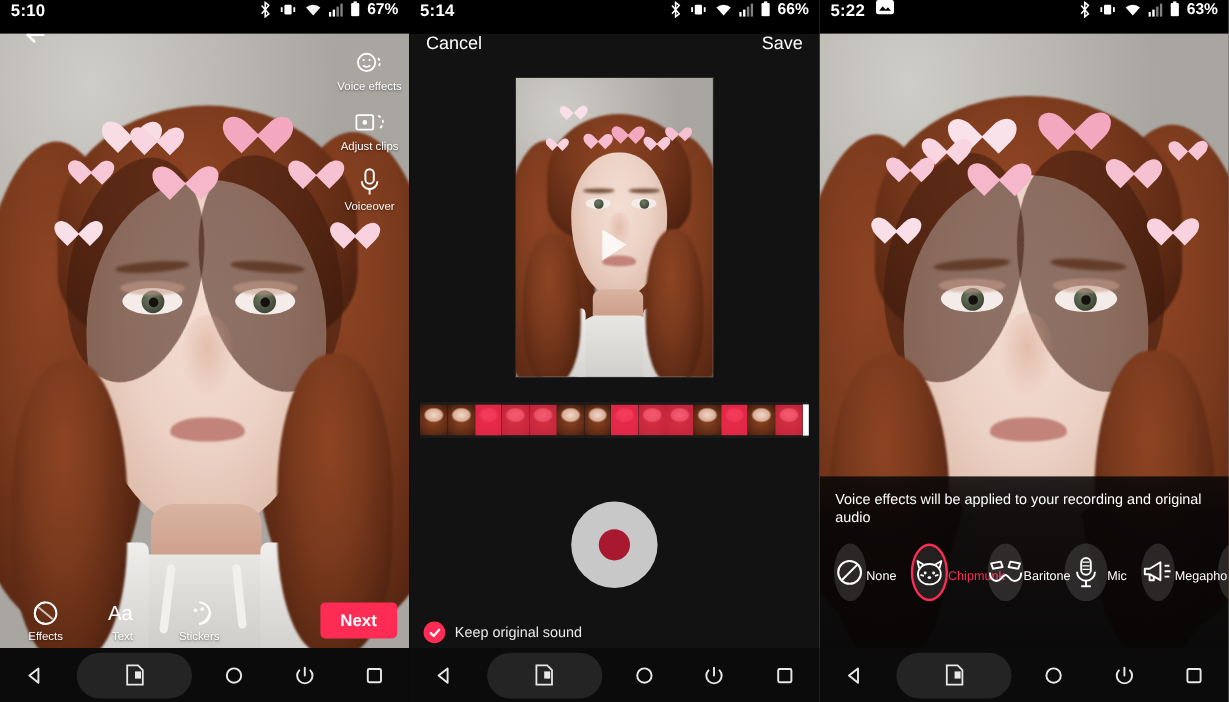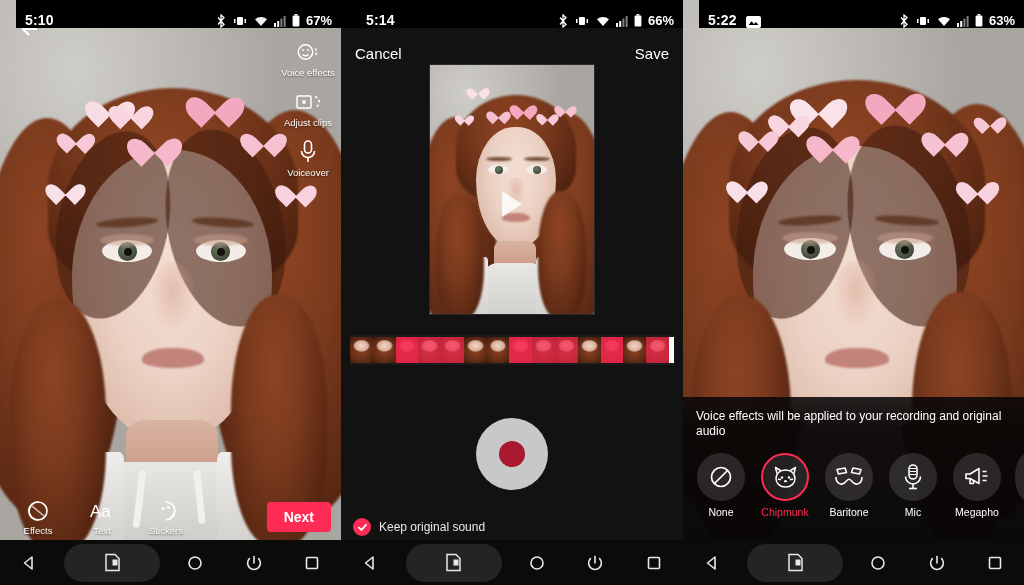--- a/index.html
+++ b/index.html
@@ -7,21 +7,21 @@
     width:1024px; height:585px; background:#000; overflow:hidden;
     font-family:"Liberation Sans", sans-serif;
   }
   .screens{ display:flex; width:1024px; height:585px; background:#000; }
   .panel{ position:relative; width:341px; height:585px; background:#000; overflow:hidden; flex:0 0 auto; }
   .panel.mid{ width:342px; }
 
   
   .statusbar{
     position:relative; height:28px; background:#000; color:#fff;
-    display:flex; align-items:flex-end; padding:0 9px; z-index:40;margin-left:16px;
+    display:flex; align-items:flex-start; padding:0 9px; z-index:40;
   }
   .sb-time{ font-size:14px; font-weight:bold; letter-spacing:.2px; }
   .sb-shot{ margin-left:9px; display:inline-block; }
   .sb-right{ margin-left:auto; display:flex; align-items:center; gap:6px; }
   .sb-pct{ font-size:13px; font-weight:bold; }
 
   
   .photo{ position:absolute; inset:0; overflow:hidden; }
   .bgwall{
     position:absolute; inset:0;
@@ -83,21 +83,21 @@
   .bb-ico{ width:26px; height:26px; display:flex; align-items:center; justify-content:center; }
   .bb-lab{ font-size:9.5px; color:#fff; margin-top:1px; text-shadow:0 1px 2px rgba(0,0,0,.55); }
   .nextbtn{
     margin-left:auto; margin-right:4px; background:#FE2C55; color:#fff;
     font-size:14px; font-weight:bold; padding:7px 17px; border-radius:4px;
     border:none; font-family:"Liberation Sans", sans-serif;
   }
 
   
   .editor{ position:absolute; left:0; right:0; top:28px; bottom:45px; background:#121212; }
-  .ed-top{ height:34px; display:flex; align-items:flex-end; justify-content:space-between; padding:0 14px; }
+  .ed-top{ height:34px; display:flex; align-items:flex-start; justify-content:space-between; padding:0 14px; }
   .ed-top span{ color:#fff; font-size:15px; }
   .preview-wrap{
     position:absolute; left:50%; transform:translateX(-50%); top:36px;
     width:166px; height:251px; background:#000; border:1px solid #2a2a2a; overflow:hidden;
   }
   .playtri{
     position:absolute; left:50%; top:56%; transform:translate(-50%,-50%);
     width:0; height:0; border-left:20px solid rgba(255,255,255,.82);
     border-top:13px solid transparent; border-bottom:13px solid transparent;
   }
@@ -133,21 +133,21 @@
   .keeplab{ color:#e9e9e9; font-size:12px; }
 
   
   .vfx{
     position:absolute; left:0; right:0; bottom:45px; height:143px; z-index:20;
     background:linear-gradient(180deg, rgba(10,8,8,.88) 0%, rgba(8,6,6,.95) 22%, rgba(6,5,5,.97) 100%);
     padding:12px 0 0 0;
   }
   .vfx-note{ color:#fff; font-size:12px; line-height:15px; padding:0 13px 0 13px; }
   .vfx-row{ display:flex; align-items:flex-start; gap:12px; padding:14px 0 0 12px; }
-  .vfx-item{ width:52px; flex:0 0 auto; display:flex; flex-direction:column; align-items:center; }
+  .vfx-item{ width:52px; flex:0 0 auto; display:flex; flex-direction:row; align-items:center; }
   .vfx-circ{
     width:48px; height:48px; border-radius:50%; background:rgba(255,255,255,.13);
     display:flex; align-items:center; justify-content:center;
   }
   .vfx-item.sel .vfx-circ{ border:2px solid #FE2C55; background:rgba(255,255,255,.10); }
   .vfx-lab{ margin-top:5px; font-size:10.5px; color:#fff; white-space:nowrap; }
   .vfx-item.sel .vfx-lab{ color:#FE2C55; }
   .vfx-peek{
     width:26px; height:48px; flex:0 0 auto; border-radius:50%;
     background:rgba(255,255,255,.13); margin-top:0;

